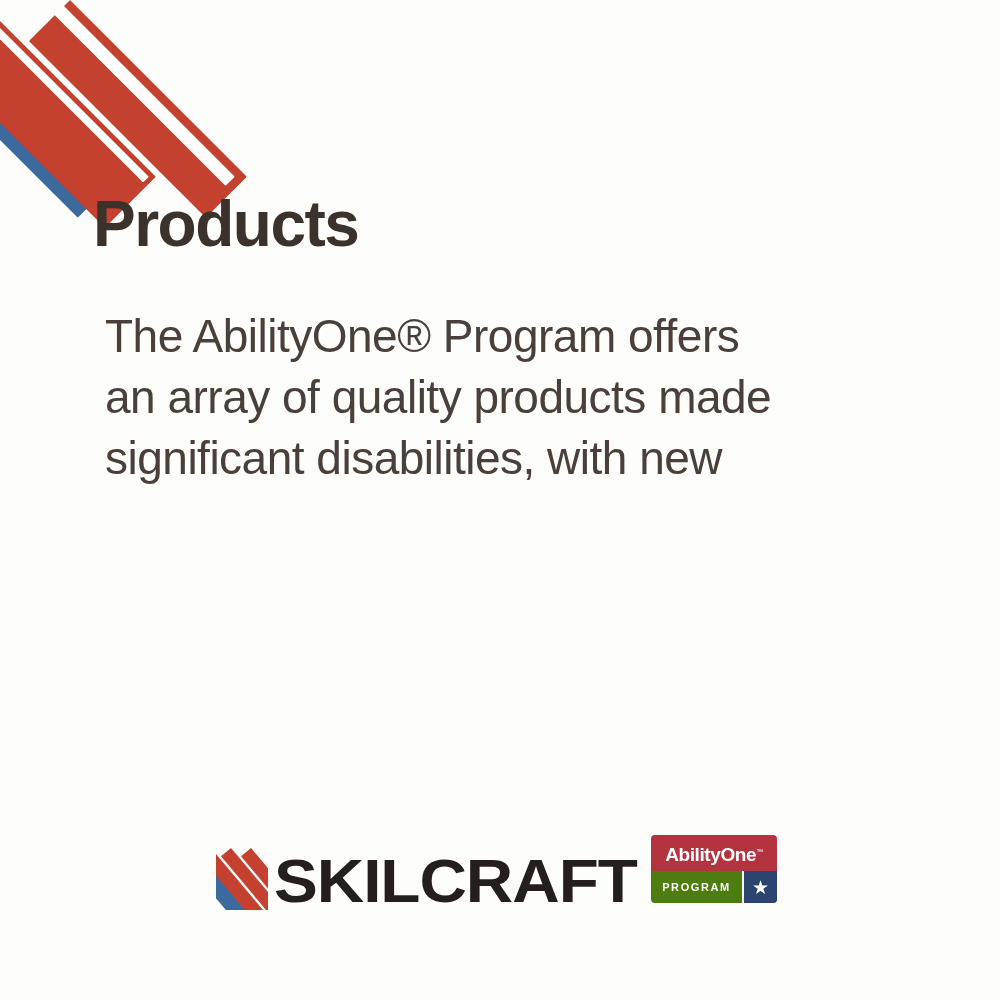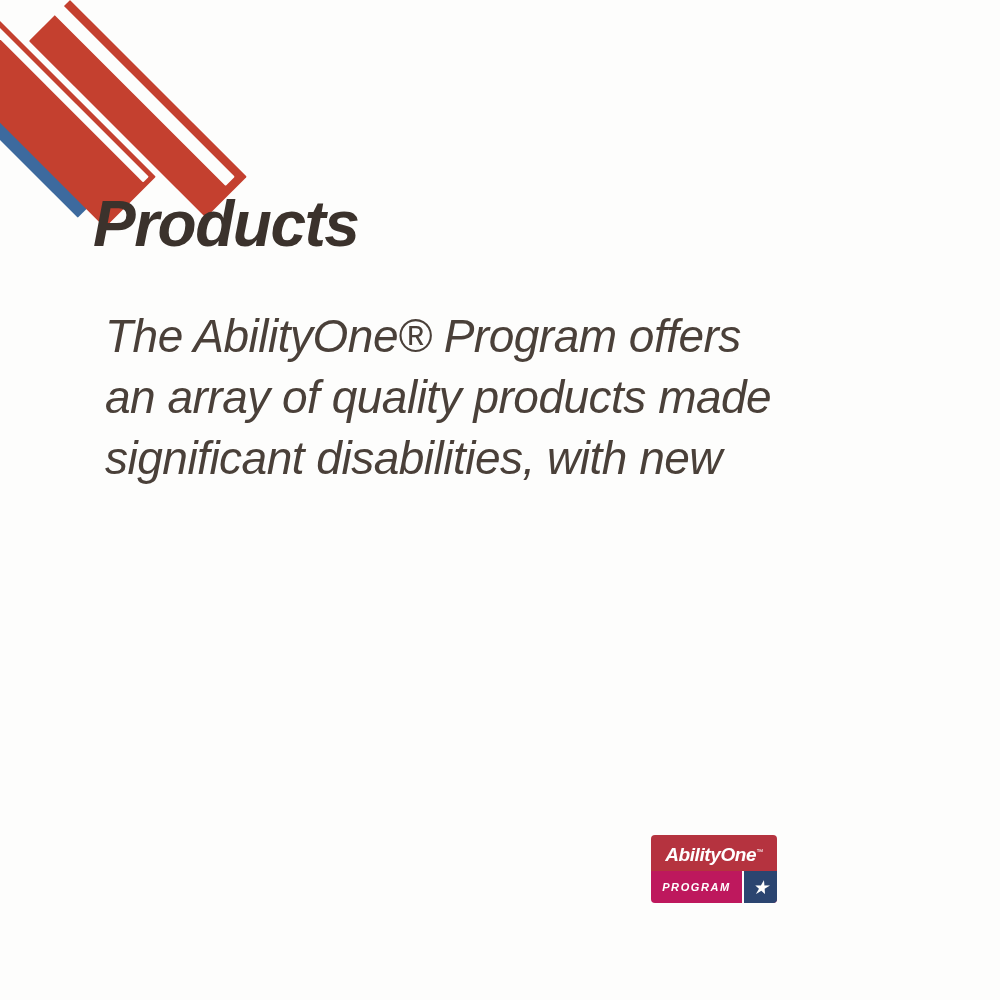--- a/index.html
+++ b/index.html
@@ -13,21 +13,20 @@
     font-family: "Liberation Sans", sans-serif;
     overflow: hidden;
   }
 
   #card {
     position: relative;
     width: 1000px;
     height: 1000px;
     background: #fdfdfc;
     overflow: hidden;
-    font-style: italic;
   }
 
   
   #corner-flag {
     position: absolute;
     top: 0;
     left: 0;
     width: 260px;
     height: 260px;
     overflow: hidden;
@@ -203,21 +202,21 @@
     line-height: 19px;
   }
   #ao-brand sup {
     font-size: 7px;
     vertical-align: super;
     font-weight: 400;
   }
   #ao-bottom {
     flex: 1 1 auto;
     display: flex;
-    background: #be185d;
+    background: #4d7c0f;
   }
   #ao-program {
     flex: 1 1 auto;
     display: flex;
     align-items: center;
     justify-content: center;
     color: #ffffff;
     font-family: "Liberation Sans", sans-serif;
     font-size: 11px;
     font-weight: 700;
@@ -255,20 +254,29 @@
     <h1 id="page-title">Products</h1>
     <p id="body-copy">
       <span class="line">The AbilityOne® Program offers</span>
       <span class="line">an array of quality products made</span>
       <span class="line">significant disabilities, with new</span>
     </p>
   </div>
 
   <div id="logo-row">
 
+    <div id="skilcraft-logo">
+      <div id="skilcraft-mark">
+        <div class="m-stripe" id="sc-blue"></div>
+        <div class="m-stripe" id="sc-red-1"></div>
+        <div class="m-stripe" id="sc-red-2"></div>
+        <div class="m-stripe" id="sc-red-3"></div>
+      </div>
+      <div id="skilcraft-wordmark">SKILCRAFT</div>
+    </div>
 
     <div id="abilityone-logo">
       <div id="ao-top">
         <div id="ao-brand"><span>AbilityOne</span><sup>™</sup></div>
       </div>
       <div id="ao-bottom">
         <div id="ao-program">PROGRAM</div>
         <div id="ao-star-box">
           <span id="ao-star">★</span>
         </div>

